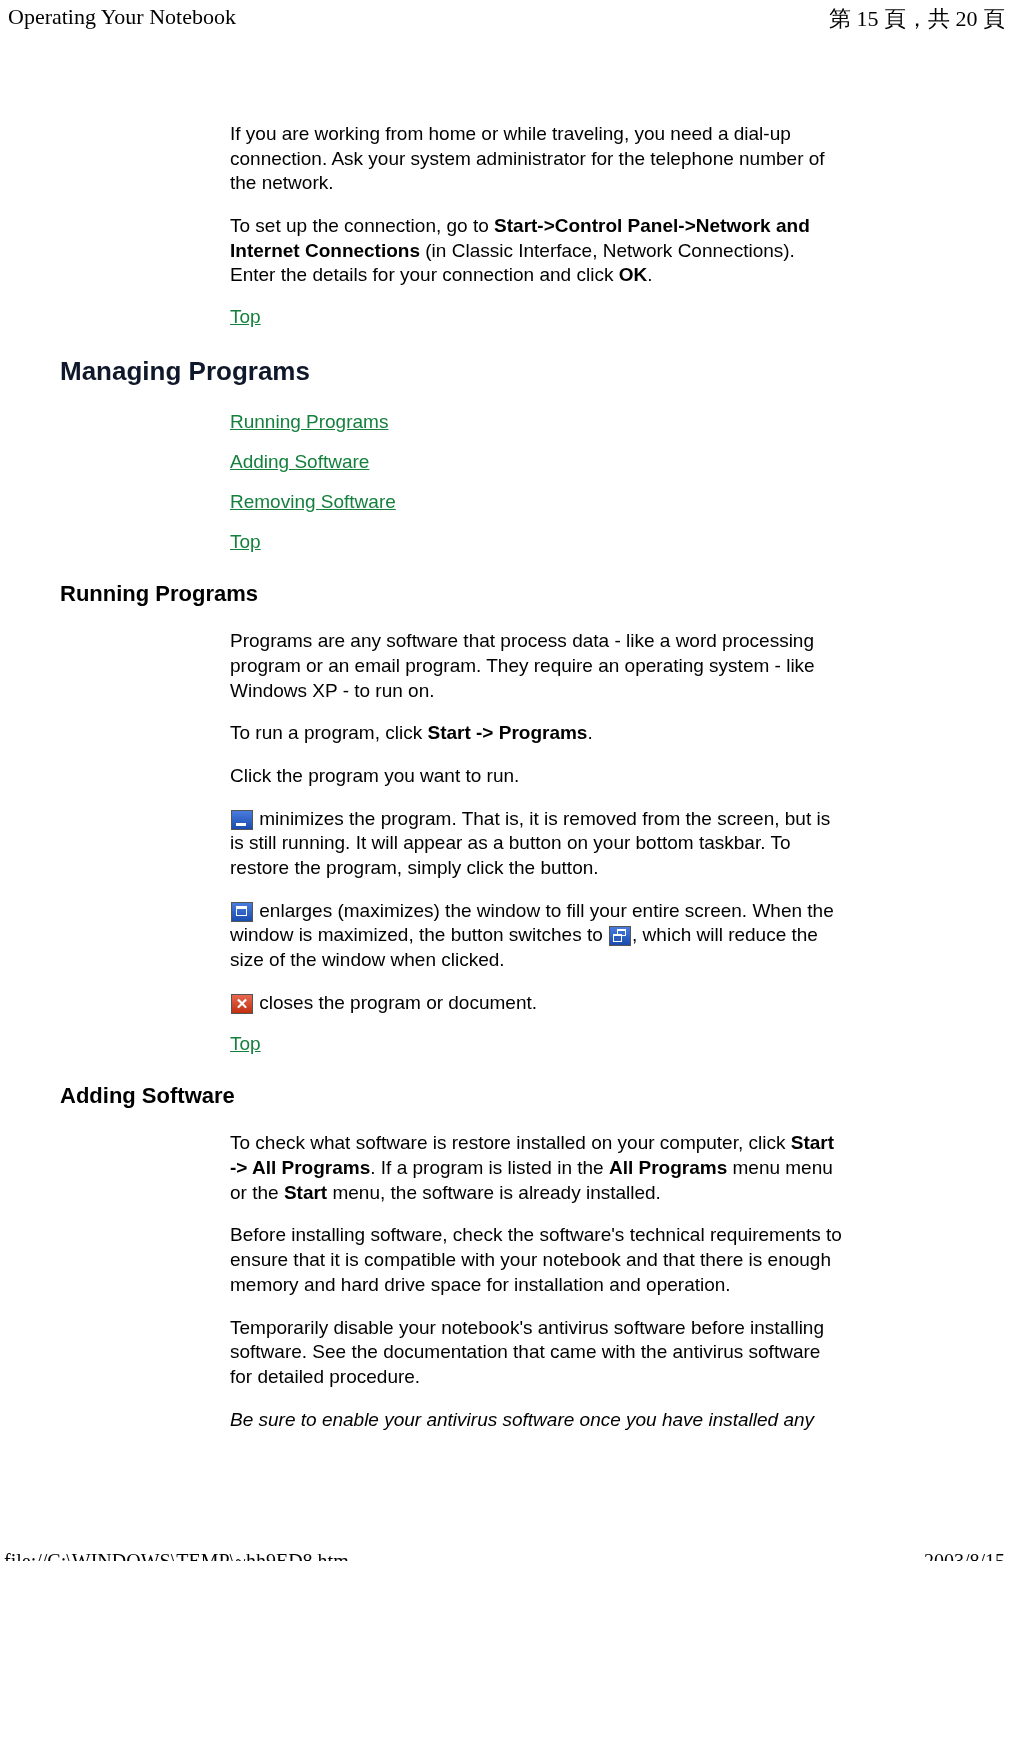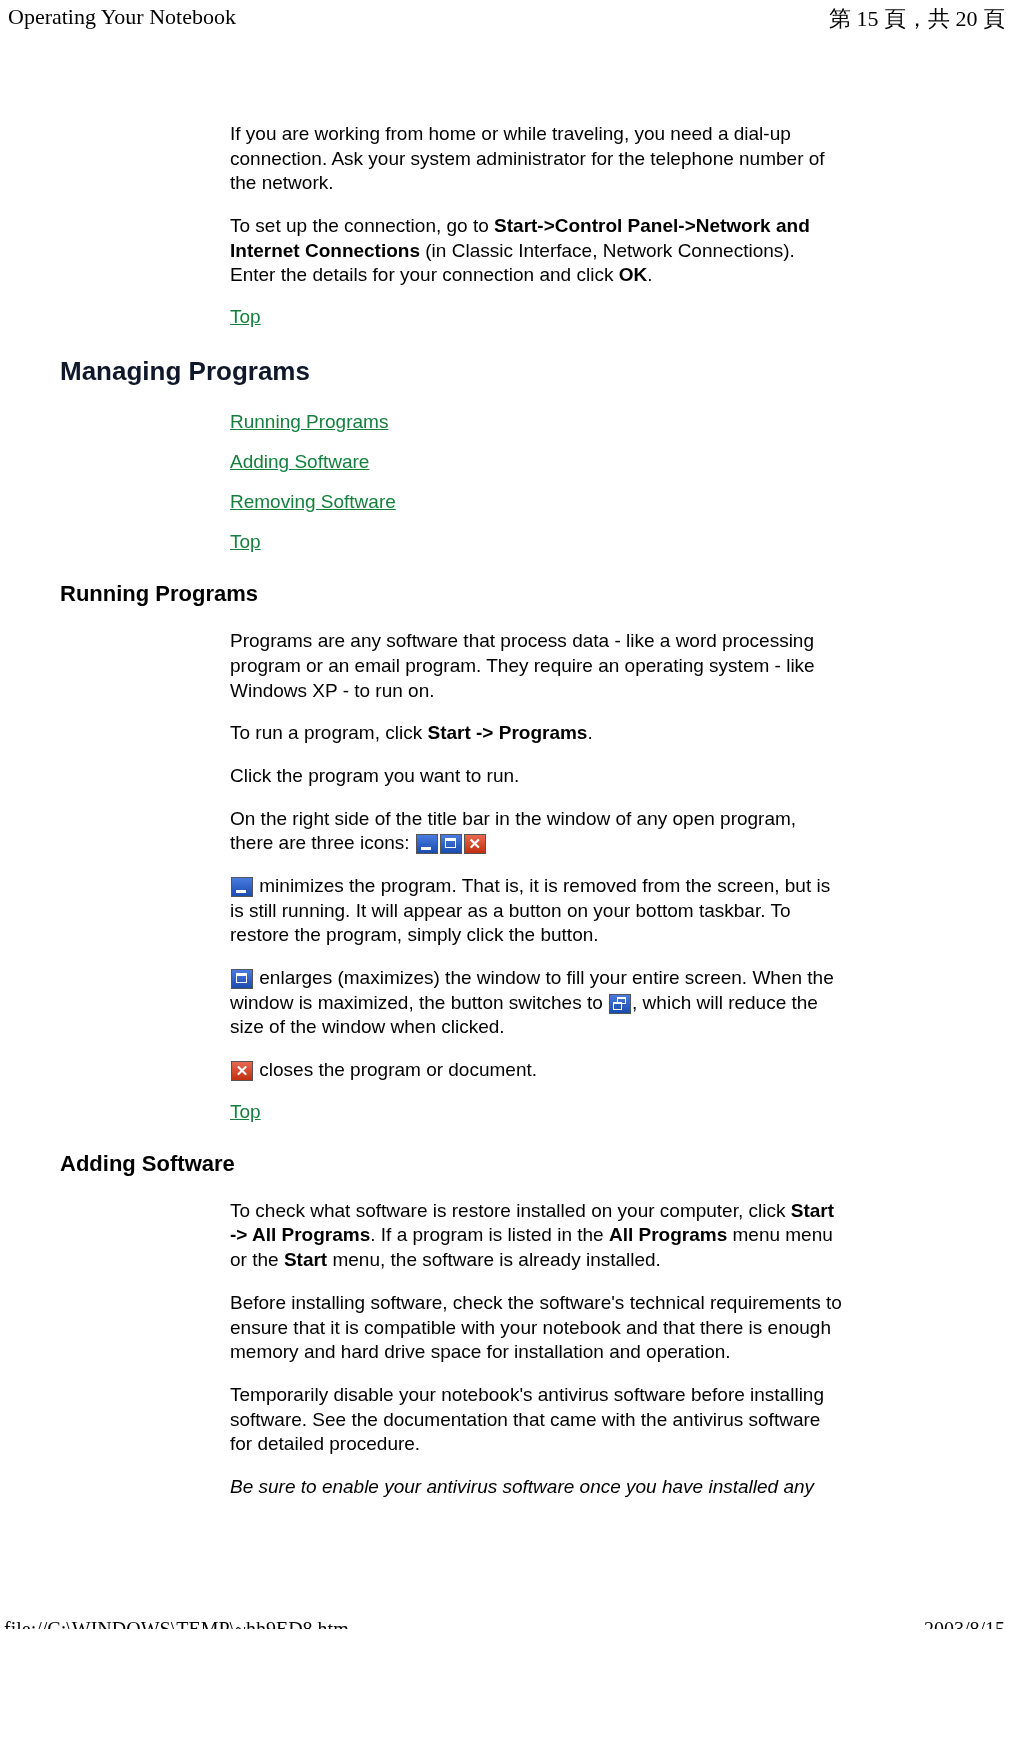--- a/index.html
+++ b/index.html
@@ -172,23 +172,20 @@
 
   <h2 class="section-sub indent-h">Running Programs</h2>
 
   <div class="indent1">
     <p>Programs are any software that process data - like a word processing program or an email program. They require an operating system - like Windows XP - to run on.</p>
     <p>
       <span>To run a program, click </span><span class="bold">Start -&gt; Programs</span><span>.</span>
     </p>
     <p>Click the program you want to run.</p>
     <p>
-      <span>On the right side of the title bar in the window of any open program, there are three icons: </span><span class="icon icon-min"></span><span class="icon icon-max"></span><span class="icon icon-close"></span>
-    </p>
-    <p>
       <span class="icon icon-min"></span><span> minimizes the program. That is, it is removed from the screen, but is is still running. It will appear as a button on your bottom taskbar. To restore the program, simply click the button.</span>
     </p>
     <p>
       <span class="icon icon-max"></span><span> enlarges (maximizes) the window to fill your entire screen. When the window is maximized, the button switches to </span><span class="icon icon-restore"></span><span>, which will reduce the size of the window when clicked.</span>
     </p>
     <p>
       <span class="icon icon-close"></span><span> closes the program or document.</span>
     </p>
     <div class="link-block"><a class="link">Top</a></div>
   </div>

